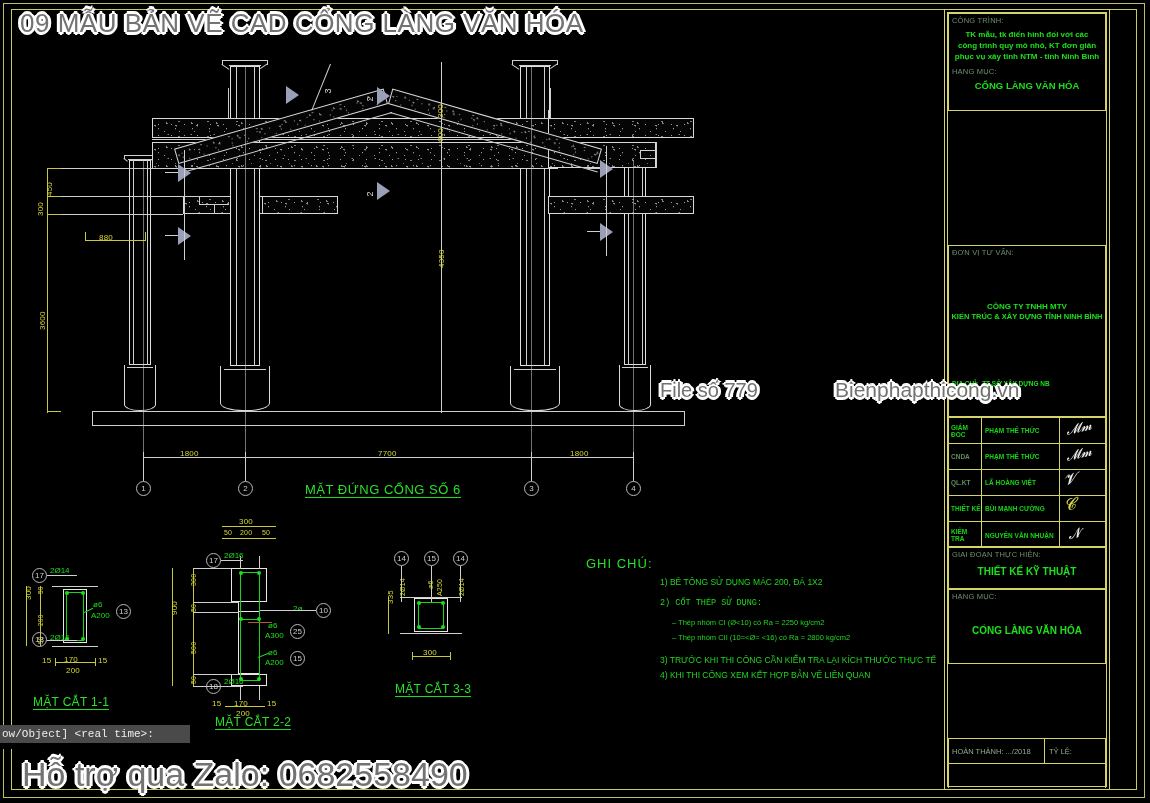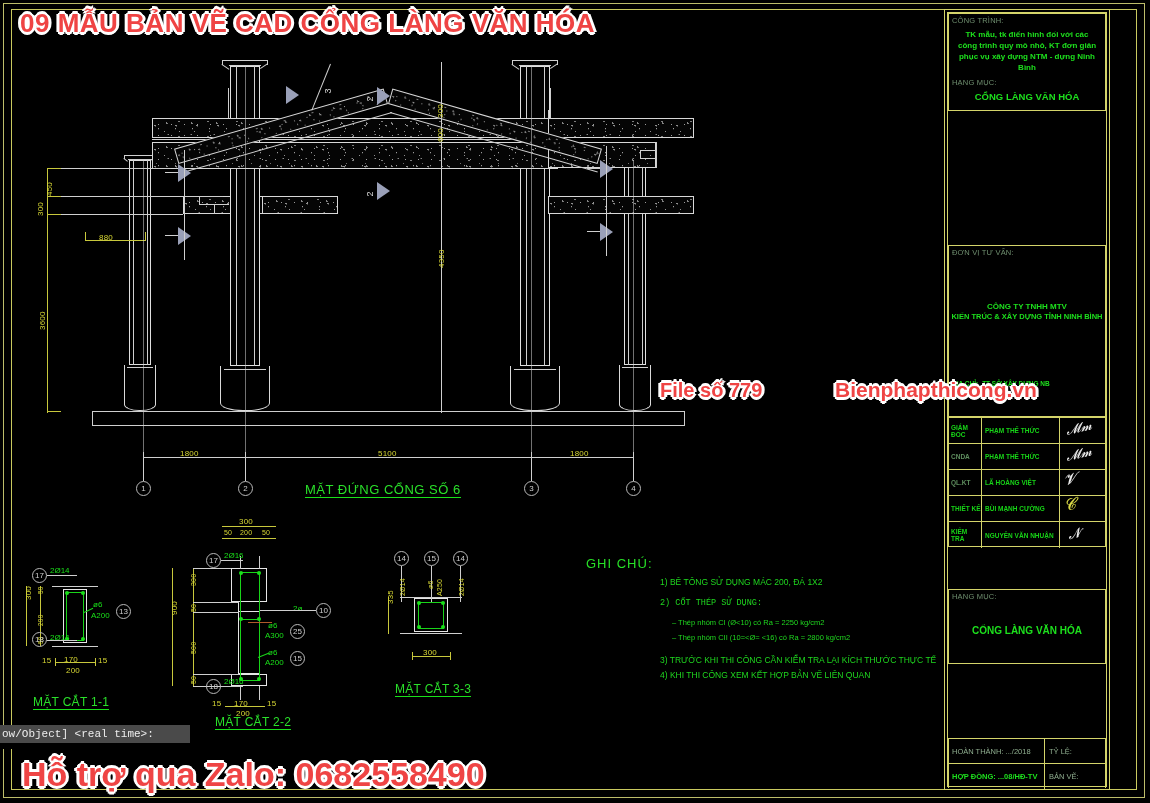--- a/index.html
+++ b/index.html
@@ -58,21 +58,21 @@
   .sigrow .c3{flex:1;position:relative;}
   .sigrow.dim .c1{color:#5f8f5f;}
   .scribble{position:absolute;color:#efefef;font-size:13px;font-family:"Liberation Serif",serif;font-style:italic;transform:rotate(-12deg);}
 
   .botrow{position:absolute;left:0;width:100%;display:flex;border-bottom:1px solid #d4d46a;box-sizing:border-box;height:25px;}
   .botrow .bl{width:96px;border-right:1px solid #d4d46a;color:#8fae8f;font-size:7.5px;display:flex;align-items:center;padding-left:3px;box-sizing:border-box;}
   .botrow .br{flex:1;color:#8fae8f;font-size:7.5px;display:flex;align-items:center;padding-left:4px;}
   .botrow.hl .bl{color:#1de01d;font-weight:bold;}
 
   
-  .redtxt{position:absolute;color:#ef4444;font-weight:bold;
+  .redtxt{position:absolute;color:#737373;font-weight:normal;
      -webkit-text-stroke:0px;
      text-shadow:
        2px 0 0 #fff,-2px 0 0 #fff,0 2px 0 #fff,0 -2px 0 #fff,
        1.5px 1.5px 0 #fff,-1.5px 1.5px 0 #fff,1.5px -1.5px 0 #fff,-1.5px -1.5px 0 #fff,
        3px 0 0 #fff,-3px 0 0 #fff,0 3px 0 #fff,0 -3px 0 #fff;
      white-space:nowrap;}
   #promo-title{left:20px;top:8px;font-size:26px;letter-spacing:.5px;}
   #promo-file{left:660px;top:379px;font-size:20px;}
   #promo-site{left:835px;top:378px;font-size:21px;}
   #promo-zalo{left:22px;top:755px;font-size:34px;}
@@ -229,21 +229,21 @@
     <span class="ytxt v" style="left:436px;top:142px;">600</span>
 
     <span class="ytxt v" style="left:437px;top:268px;">4350</span>
 
     <div class="hair" style="left:143px;top:457px;width:490px;height:1px;"></div>
     <div class="hair" style="left:143px;top:452px;width:1px;height:10px;"></div>
     <div class="hair" style="left:245px;top:452px;width:1px;height:10px;"></div>
     <div class="hair" style="left:531px;top:452px;width:1px;height:10px;"></div>
     <div class="hair" style="left:633px;top:452px;width:1px;height:10px;"></div>
     <span class="ytxt" style="left:180px;top:449px;">1800</span>
-    <span class="ytxt" style="left:378px;top:449px;">5100</span>
+    <span class="ytxt" style="left:378px;top:449px;">7700</span>
     <span class="ytxt" style="left:570px;top:449px;">1800</span>
 
     <div class="hair" style="left:143px;top:160px;width:1px;height:295px;opacity:.55;"></div>
     <div class="hair" style="left:245px;top:66px;width:1px;height:390px;opacity:.55;"></div>
     <div class="hair" style="left:531px;top:66px;width:1px;height:390px;opacity:.55;"></div>
     <div class="hair" style="left:633px;top:160px;width:1px;height:295px;opacity:.55;"></div>
 
     <div class="bub" style="left:136px;top:481px;width:15px;height:15px;">1</div>
     <div class="bub" style="left:238px;top:481px;width:15px;height:15px;">2</div>
     <div class="bub" style="left:524px;top:481px;width:15px;height:15px;">3</div>
@@ -407,21 +407,21 @@
     <div class="note-i" style="left:660px;top:670px;">4) KHI THI CÔNG XEM KẾT HỢP BẢN VẼ LIÊN QUAN</div>
   </div>
 
   <div class="tb"></div>
   <div class="tb2">
 
     <div class="tbcell" style="top:0px;height:98px;">
       <div class="tlbl">CÔNG TRÌNH:</div>
       <div class="tval" style="margin-top:2px;">TK mẫu, tk điển hình đối với các</div>
       <div class="tval">công trình quy mô nhỏ, KT đơn giản</div>
-      <div class="tval">phục vụ xây dựng NTM - dựng Ninh Bình</div>
+      <div class="tval">phục vụ xây tỉnh NTM - tỉnh Ninh Bình</div>
       <div class="tlbl" style="margin-top:3px;">HẠNG MỤC:</div>
       <div class="tval" style="font-size:9.5px;margin-top:2px;">CỔNG LÀNG VĂN HÓA</div>
     </div>
 
 
     <div class="tbcell" style="top:232px;height:172px;">
       <div class="tlbl">ĐƠN VỊ TƯ VẤN:</div>
       <div class="tval" style="margin-top:42px;">CÔNG TY TNHH MTV</div>
       <div class="tval sm" style="font-size:7.5px;">KIẾN TRÚC &amp; XÂY DỰNG TỈNH NINH BÌNH</div>
       <div style="display:flex;margin-top:58px;padding-left:3px;">
@@ -462,36 +462,36 @@
       </div>
       <div class="sigrow" style="top:104px;border-bottom:none;">
         <div class="c1">KIỂM TRA</div>
         <div class="c2">NGUYỄN VĂN NHUẬN</div>
         <div class="c3">
             <span class="scribble" style="left:8px;top:4px;">𝓝</span>
           </div>
       </div>
     </div>
 
+    <div class="tbcell" style="top:534px;height:42px;">
+      <div class="tlbl">GIAI ĐOẠN THỰC HIỆN:</div>
+      <div class="tval" style="font-size:10px;margin-top:5px;">THIẾT KẾ KỸ THUẬT</div>
+    </div>
 
     <div class="tbcell" style="top:576px;height:75px;">
       <div class="tlbl">HẠNG MỤC:</div>
       <div class="tval" style="font-size:10px;margin-top:22px;">CỔNG LÀNG VĂN HÓA</div>
     </div>
 
 
     <div class="tbcell" style="top:725px;height:50px;border-bottom:none;">
       <div class="botrow" style="top:0;">
         <div class="bl">HOÀN THÀNH: .../2018</div>
         <div class="br">TỶ LỆ:</div>
       </div>
-      <div class="botrow hl" style="top:25px;border-bottom:none;">
-        <div class="bl">HỢP ĐỒNG: ...08/HĐ-TV</div>
-        <div class="br">BẢN VẼ:</div>
-      </div>
     </div>
   </div>
 
   <div id="cmdline">
     <span style="padding-left:2px;">ow/Object] &lt;real time&gt;:</span>
   </div>
   <div id="cmdbar-bg"></div>
 
   <div class="redtxt" id="promo-title">09 MẪU BẢN VẼ CAD CỔNG LÀNG VĂN HÓA</div>
   <div class="redtxt" id="promo-file">File số 779</div>

